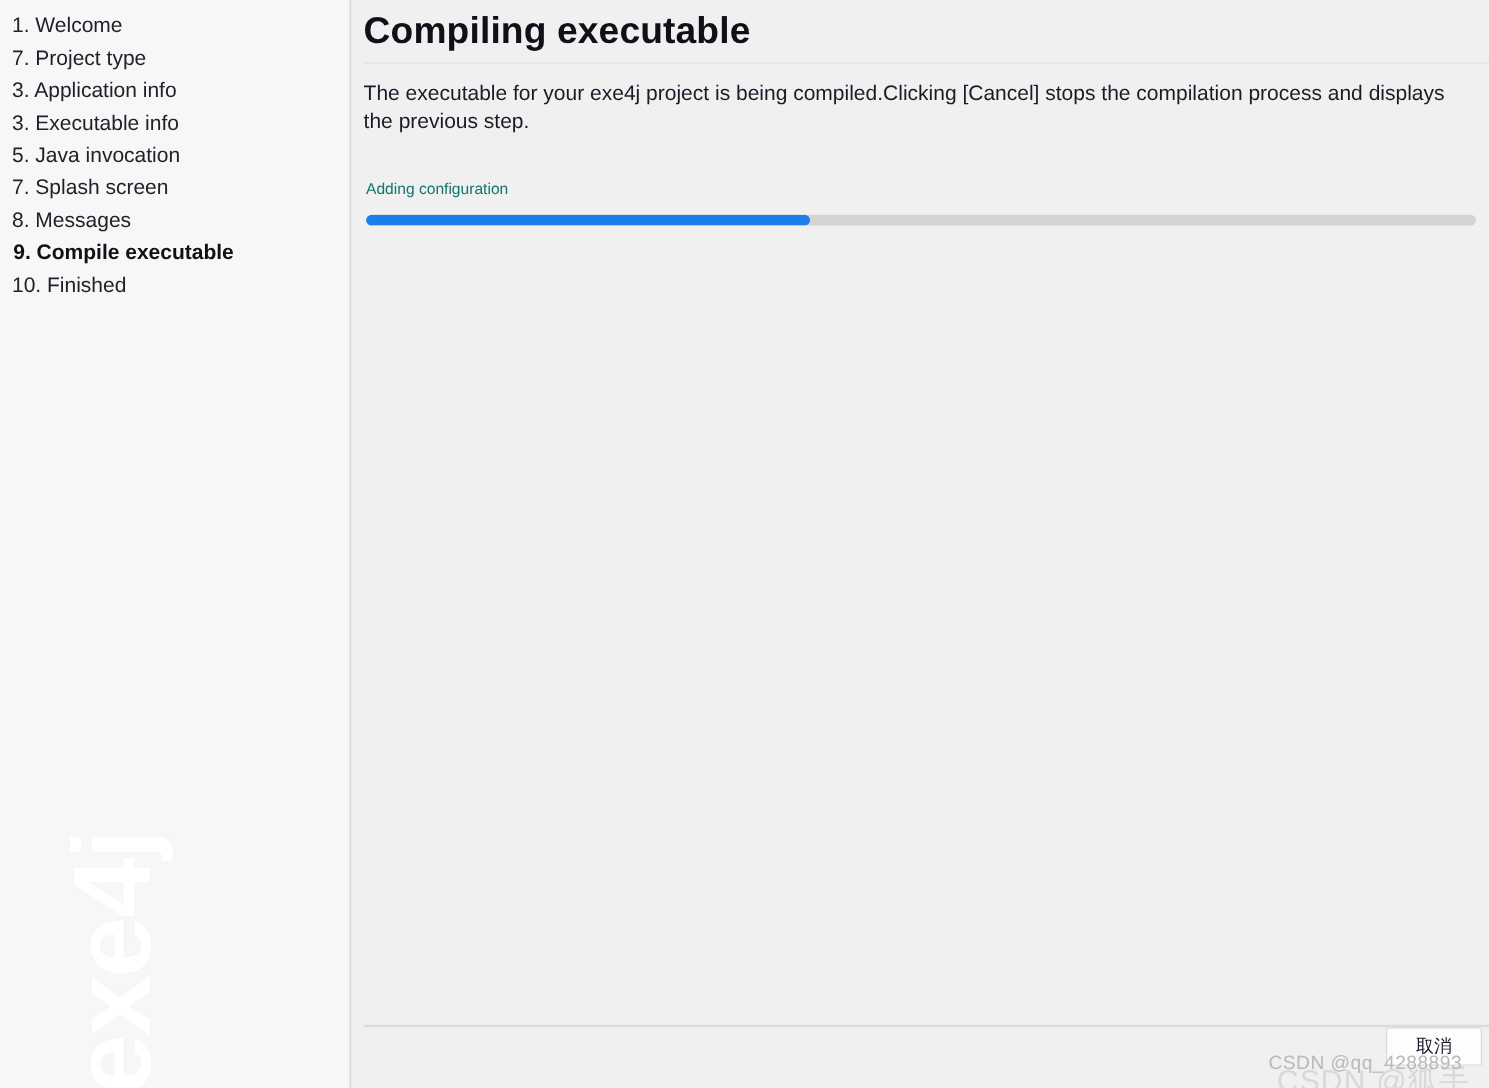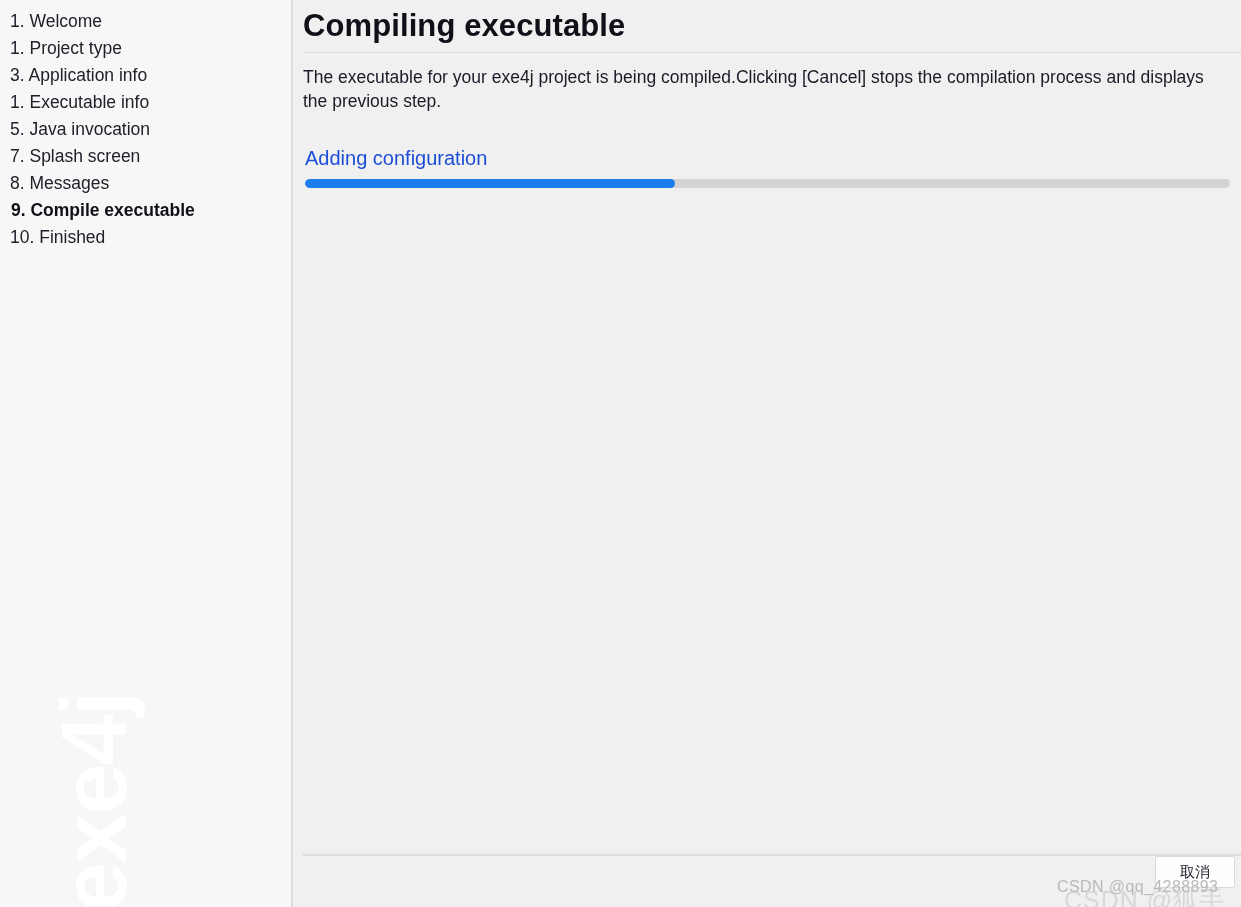--- a/index.html
+++ b/index.html
@@ -102,23 +102,23 @@
     padding: 12px 18px 0 10px;
     font-size: 17.5px;
     line-height: 24px;
     color: #1b1b28;
     max-width: 930px;
   }
   .progress-block {
     padding: 34px 0 0 12px;
   }
   .progress-label {
-    font-size: 20px;
+    font-size: 13px;
     line-height: 22px;
-    color: #1d4ed8;
+    color: #0f766e;
     margin-bottom: 10px;
   }
   .progress-track {
     position: relative;
     width: 925px;
     height: 9px;
     background: #d4d4d4;
     border-radius: 5px;
     overflow: hidden;
   }
@@ -188,23 +188,23 @@
   }
 </style>
 </head>
 <body>
 
 <div class="wizard">
 
   <div class="sidebar">
     <ul class="steps">
       <li class="step">1. Welcome</li>
-      <li class="step">1. Project type</li>
+      <li class="step">7. Project type</li>
       <li class="step">3. Application info</li>
-      <li class="step">1. Executable info</li>
+      <li class="step">3. Executable info</li>
       <li class="step">5. Java invocation</li>
       <li class="step">7. Splash screen</li>
       <li class="step">8. Messages</li>
       <li class="step current">9. Compile executable</li>
       <li class="step">10. Finished</li>
     </ul>
     <div class="sidebar-watermark">
       <span>exe4j</span>
     </div>
   </div>

